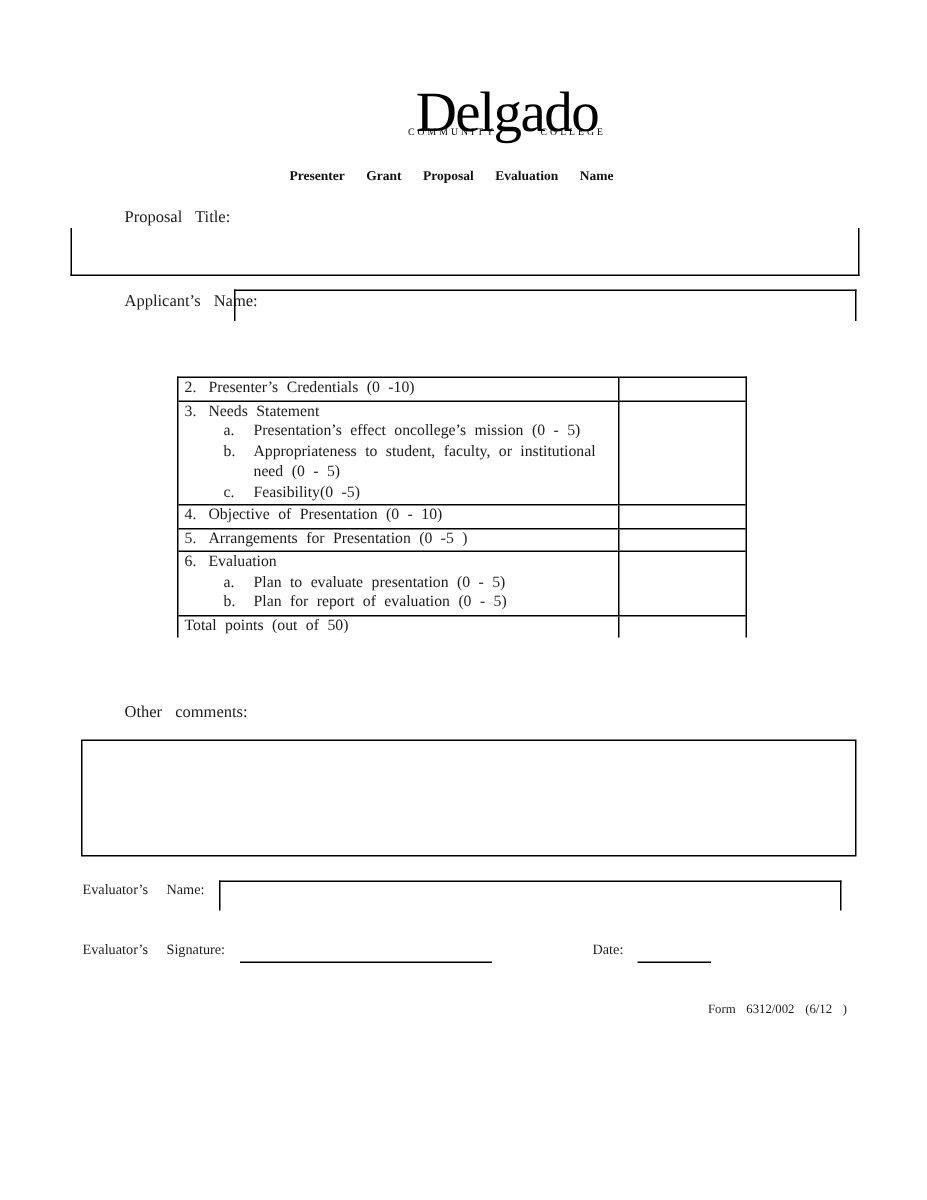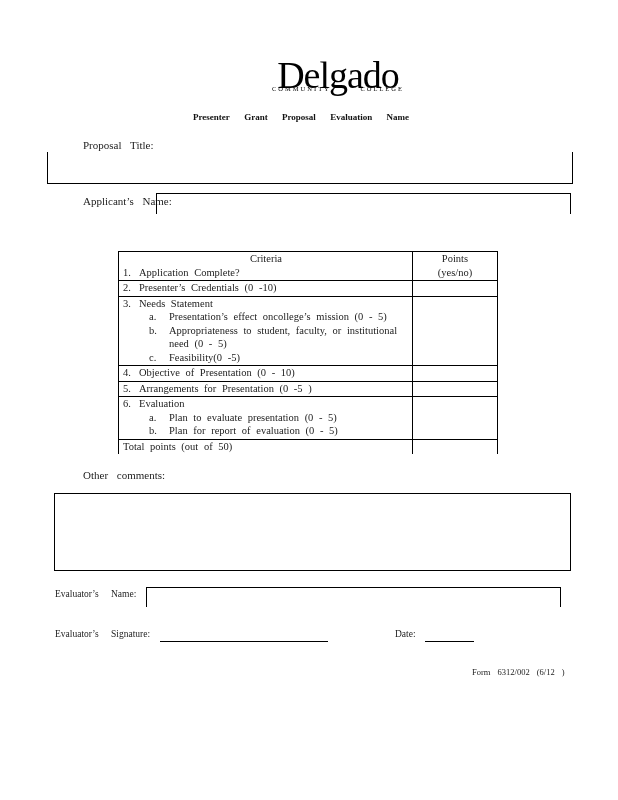--- a/index.html
+++ b/index.html
@@ -91,33 +91,20 @@
 
   <div class="label" style="left:55px;top:139px;">Proposal Title:</div>
   <div class="box-open-top" style="left:47px;top:152px;width:524px;height:31px;"></div>
 
   <div class="label" style="left:55px;top:195px;">Applicant’s Name:</div>
   <div class="box-open-bottom" style="left:156px;top:193px;width:413px;height:20px;"></div>
 
   <div class="ctable" id="criteria-table">
       <div class="trow">
         <div class="tcell-left">
-          <div class="criteria-head">Criteria</div>
-          <div class="item-line">
-            <span class="item-num">1.</span>
-            <span class="item-text">Application Complete?</span>
-          </div>
-        </div>
-        <div class="tcell-right">
-          <div>Points</div>
-          <div>(yes/no)</div>
-        </div>
-      </div>
-      <div class="trow">
-        <div class="tcell-left">
           <div class="item-line">
             <span class="item-num">2.</span>
             <span class="item-text">Presenter’s Credentials (0 -10)</span>
           </div>
         </div>
         <div class="tcell-right"></div>
       </div>
       <div class="trow">
         <div class="tcell-left">
           <div class="item-line">

